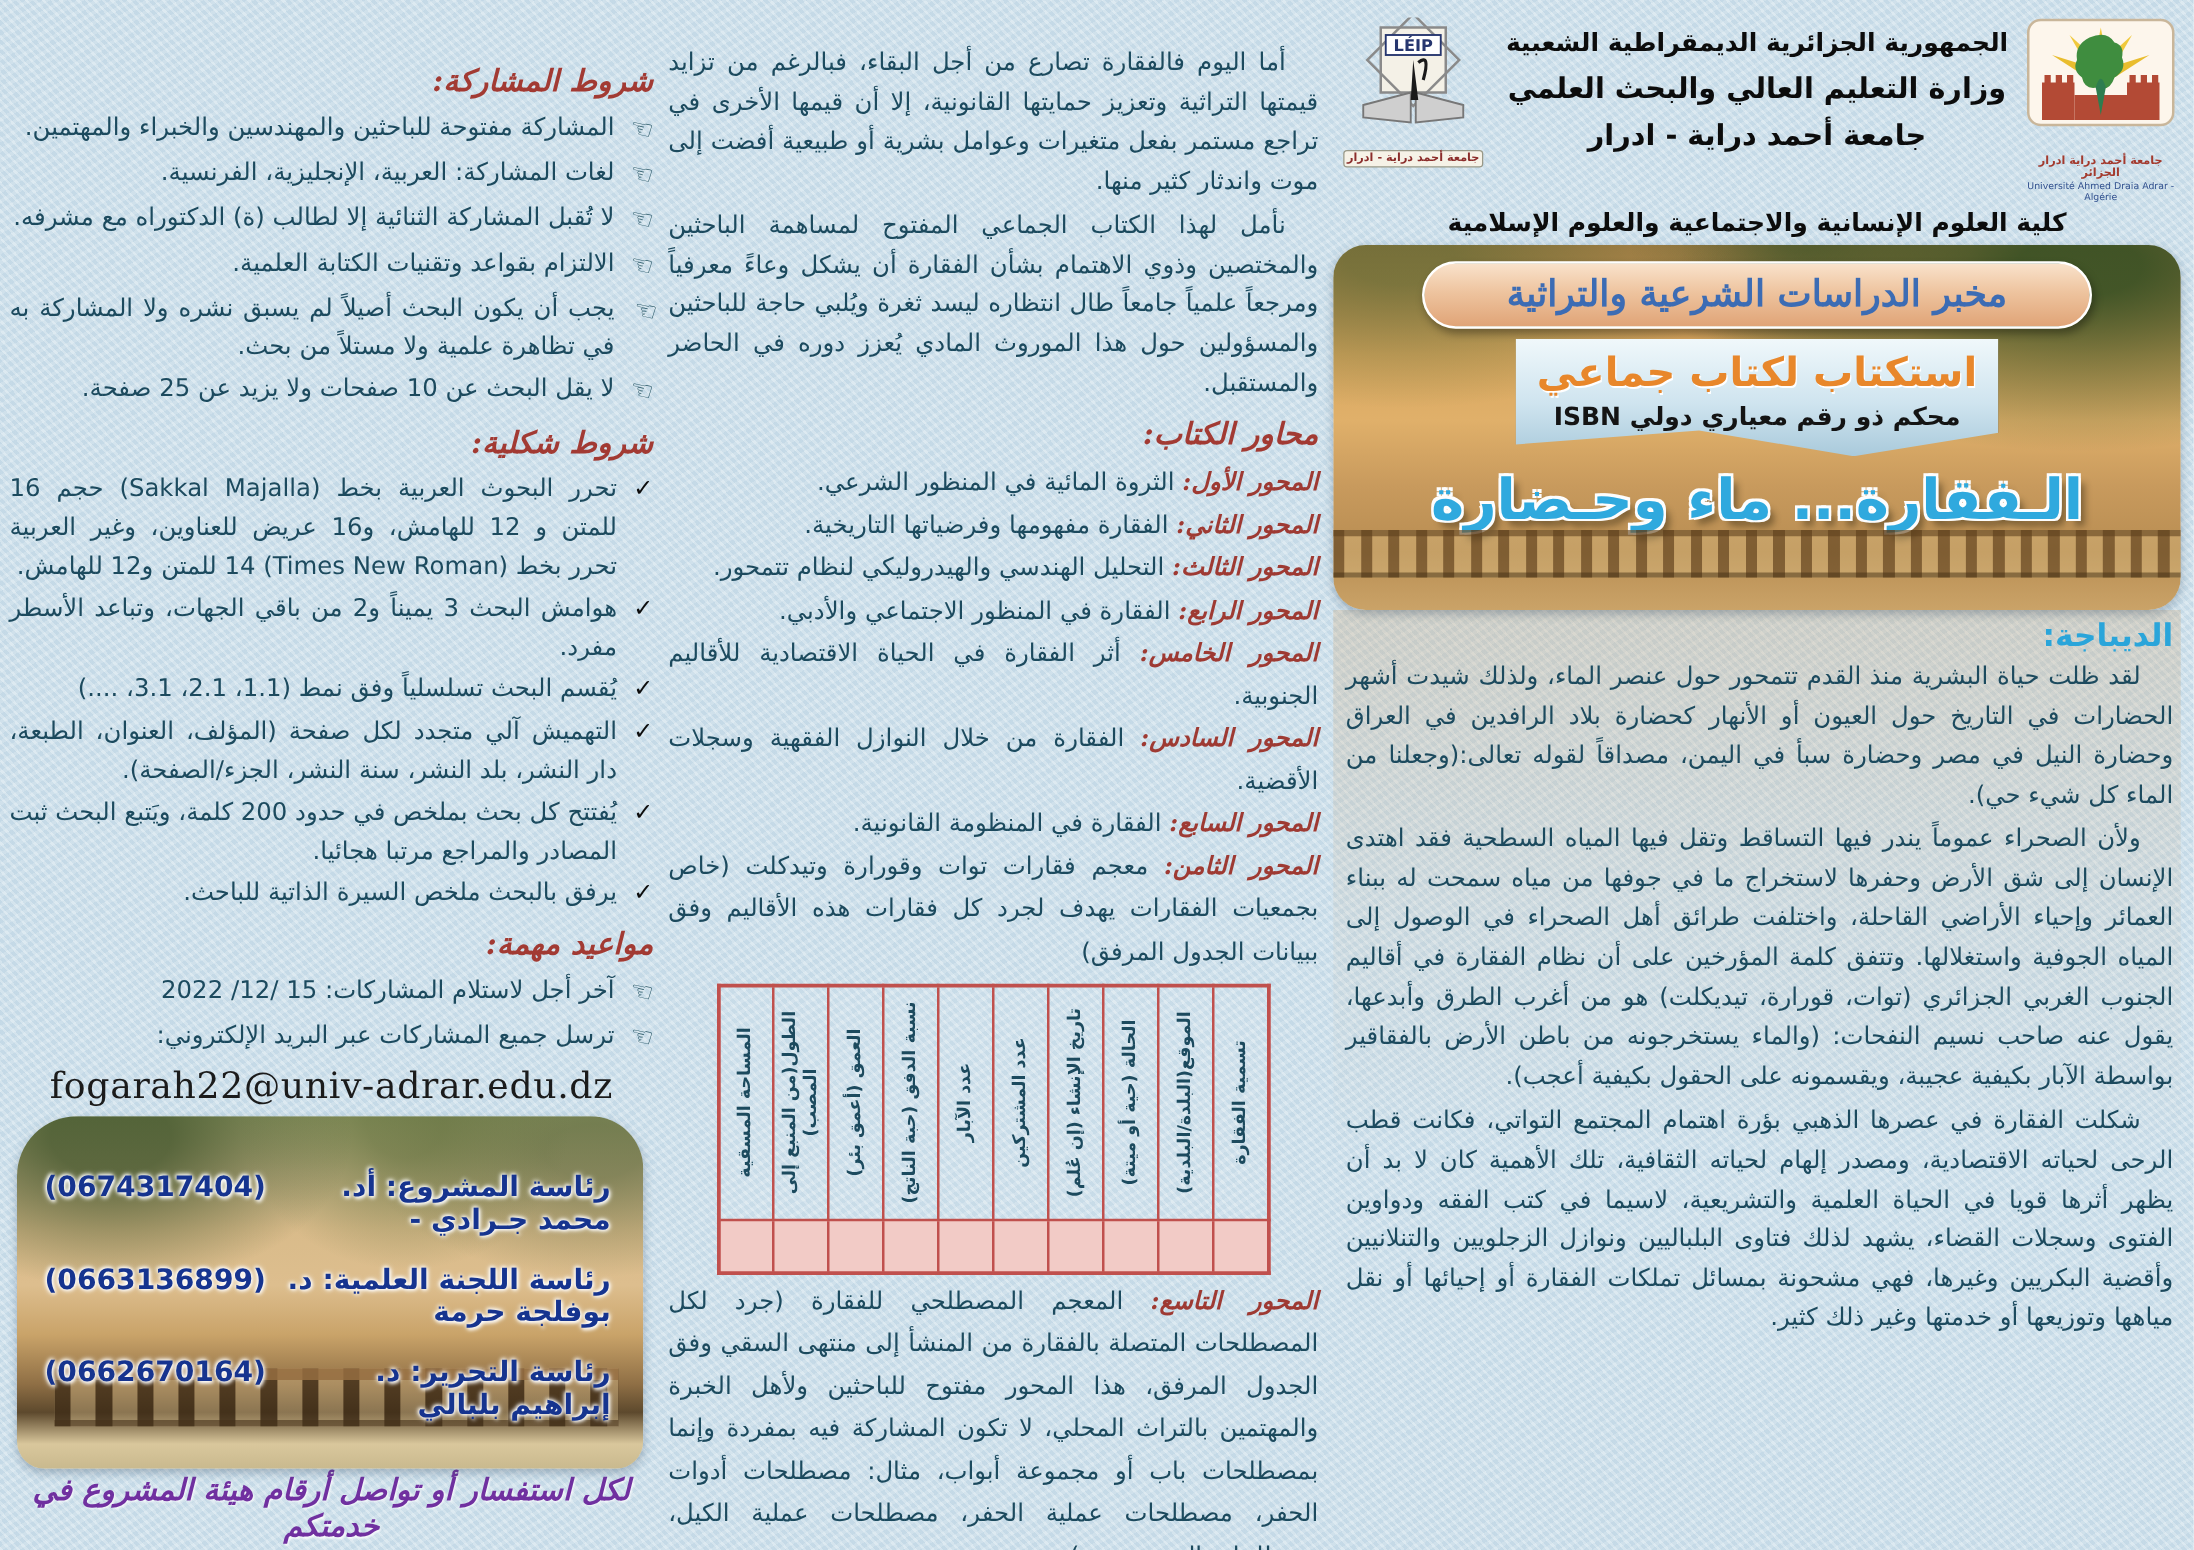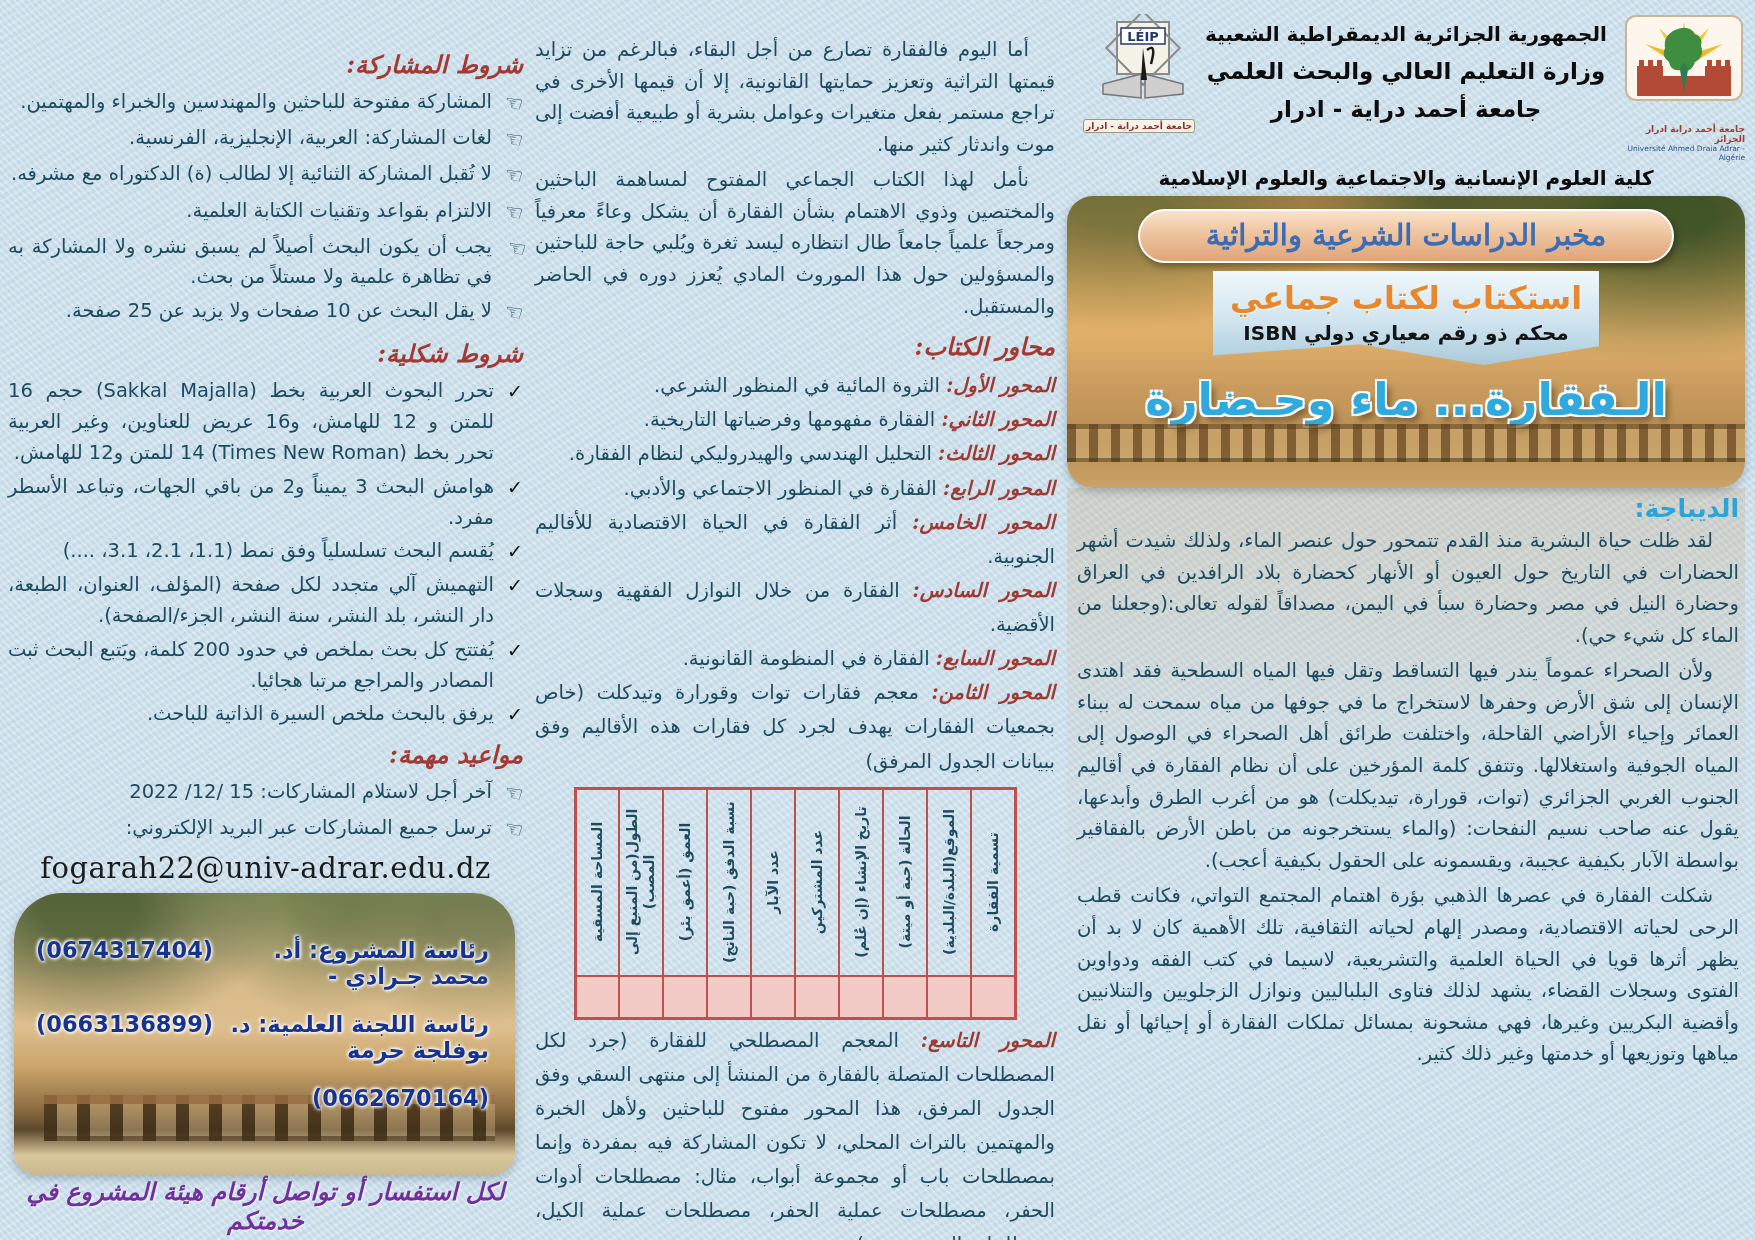--- a/index.html
+++ b/index.html
@@ -32,21 +32,21 @@
     color:#a23a33; font-size:24px; margin:10px 0 8px;
   }
 
   
   .gov-header { display:flex; align-items:flex-start; gap:6px; padding-top:8px; }
   .gov-titles { flex:1; text-align:center; color:#0c0c0c; }
   .gov-titles .t1 { font-size:20px; font-weight:bold; margin-top:8px; }
   .gov-titles .t2 { font-size:23px; font-weight:bold; margin-top:12px; }
   .gov-titles .t3 { font-size:23px; font-weight:bold; margin-top:12px; }
   .t4 { font-size:20px; font-weight:bold; text-align:center; color:#0c0c0c; margin:4px 0 6px; }
-  .logo-box { width:128px; flex:0 0 auto; text-align:right; }
+  .logo-box { width:128px; flex:0 0 auto; text-align:center; }
   .leip-caption { font-size:9px; font-weight:bold; color:#8b2d2b; background:#f6f2e7; border:1px solid #998; border-radius:3px; padding:1px 2px; margin-top:-4px; display:inline-block; }
   .univ-caption1 { font-size:9px; font-weight:bold; color:#a33a2e; }
   .univ-caption2 { font-size:7.5px; color:#31508e; direction:ltr; }
 
   
   .poster {
     height:292px; border-radius:26px; overflow:hidden; position:relative;
     background:
       radial-gradient(ellipse at 88% 6%, rgba(45,75,32,0.85) 0 6%, rgba(45,75,32,0) 38%),
       radial-gradient(ellipse at 8% 4%, rgba(70,95,45,0.55) 0 5%, rgba(70,95,45,0) 30%),
@@ -229,21 +229,21 @@
   </div>
 
   <div class="panel panel-middle">
     <p class="para">أما اليوم فالفقارة تصارع من أجل البقاء، فبالرغم من تزايد قيمتها التراثية وتعزيز حمايتها القانونية، إلا أن قيمها الأخرى في تراجع مستمر بفعل متغيرات وعوامل بشرية أو طبيعية أفضت إلى موت واندثار كثير منها.</p>
     <p class="para">نأمل لهذا الكتاب الجماعي المفتوح لمساهمة الباحثين والمختصين وذوي الاهتمام بشأن الفقارة أن يشكل وعاءً معرفياً ومرجعاً علمياً جامعاً طال انتظاره ليسد ثغرة ويُلبي حاجة للباحثين والمسؤولين حول هذا الموروث المادي يُعزز دوره في الحاضر والمستقبل.</p>
 
     <div class="sec-heading">محاور الكتاب:</div>
 
     <div class="axis-line"><span class="axis-label">المحور الأول:</span> <span>الثروة المائية في المنظور الشرعي.</span></div>
     <div class="axis-line"><span class="axis-label">المحور الثاني:</span> <span>الفقارة مفهومها وفرضياتها التاريخية.</span></div>
-    <div class="axis-line"><span class="axis-label">المحور الثالث:</span> <span>التحليل الهندسي والهيدروليكي لنظام الفقارة.</span></div>
+    <div class="axis-line"><span class="axis-label">المحور الثالث:</span> <span>التحليل الهندسي والهيدروليكي لنظام تتمحور.</span></div>
     <div class="axis-line"><span class="axis-label">المحور الرابع:</span> <span>الفقارة في المنظور الاجتماعي والأدبي.</span></div>
     <div class="axis-line"><span class="axis-label">المحور الخامس:</span> <span>أثر الفقارة في الحياة الاقتصادية للأقاليم الجنوبية.</span></div>
     <div class="axis-line"><span class="axis-label">المحور السادس:</span> <span>الفقارة من خلال النوازل الفقهية وسجلات الأقضية.</span></div>
     <div class="axis-line"><span class="axis-label">المحور السابع:</span> <span>الفقارة في المنظومة القانونية.</span></div>
 
     <div class="axis-line axis-para"><span class="axis-label">المحور الثامن:</span> <span>معجم فقارات توات وقورارة وتيدكلت (خاص بجمعيات الفقارات يهدف لجرد كل فقارات هذه الأقاليم وفق ببيانات الجدول المرفق)</span></div>
 
     <table class="ftable">
       <tbody>
           <tr>
@@ -373,20 +373,21 @@
       <div class="contact-lines">
         <div class="contact-row">
           <span class="c-label">رئاسة المشروع: أد. محمد جـرادي -</span>
           <span class="c-phone">(0674317404)</span>
         </div>
         <div class="contact-row">
           <span class="c-label">رئاسة اللجنة العلمية: د. بوفلجة حرمة</span>
           <span class="c-phone">(0663136899)</span>
         </div>
         <div class="contact-row">
+          <span class="c-label">رئاسة التحرير: د. إبراهيم بلبالي</span>
           <span class="c-phone">(0662670164)</span>
         </div>
       </div>
     </div>
     <div class="project-footer">لكل استفسار أو تواصل أرقام هيئة المشروع في خدمتكم</div>
   </div>
 
 </div>
 
 </body></html>

